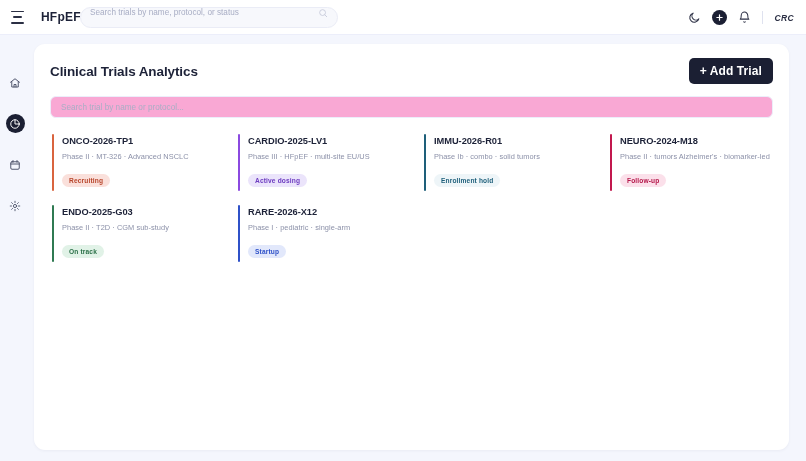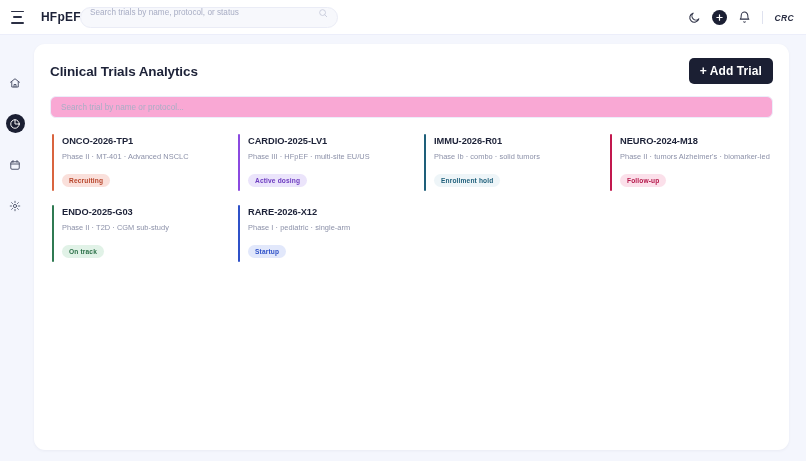--- a/index.html
+++ b/index.html
@@ -232,21 +232,21 @@
     <div class="panelhead">
       <div class="ptitle">Clinical Trials Analytics</div>
       <button class="addbtn">+ Add Trial</button>
     </div>
 
     <div class="trialsearch">
       <input type="text" placeholder="Search trial by name or protocol..." style="">
     </div>
 
     <div class="grid" id="trial-grid">
-        <div class="tcard"><div class="accent" style="background: rgb(217, 100, 63);"></div><div class="tname">ONCO-2026-TP1</div><div class="tmeta">Phase II · MT-401 · Advanced NSCLC</div><span class="badge" style="background: rgb(250, 224, 219); color: rgb(184, 70, 44);">Recruiting</span></div>
+        <div class="tcard"><div class="accent" style="background: rgb(217, 100, 63);"></div><div class="tname">ONCO-2026-TP1</div><div class="tmeta">Phase II · MT-326 · Advanced NSCLC</div><span class="badge" style="background: rgb(250, 224, 219); color: rgb(184, 70, 44);">Recruiting</span></div>
         <div class="tcard"><div class="accent" style="background: rgb(139, 74, 224);"></div><div class="tname">CARDIO-2025-LV1</div><div class="tmeta">Phase III · HFpEF · multi-site EU/US</div><span class="badge" style="background: rgb(235, 228, 251); color: rgb(109, 60, 192);">Active dosing</span></div>
         <div class="tcard"><div class="accent" style="background: rgb(30, 95, 122);"></div><div class="tname">IMMU-2026-R01</div><div class="tmeta">Phase Ib · combo · solid tumors</div><span class="badge" style="background: rgb(238, 245, 248); color: rgb(30, 95, 122);">Enrollment hold</span></div>
         <div class="tcard"><div class="accent" style="background: rgb(194, 24, 78);"></div><div class="tname">NEURO-2024-M18</div><div class="tmeta">Phase II · tumors Alzheimer's · biomarker-led</div><span class="badge" style="background: rgb(251, 224, 234); color: rgb(181, 24, 75);">Follow-up</span></div>
         <div class="tcard"><div class="accent" style="background: rgb(47, 122, 82);"></div><div class="tname">ENDO-2025-G03</div><div class="tmeta">Phase II · T2D · CGM sub-study</div><span class="badge" style="background: rgb(225, 242, 231); color: rgb(44, 113, 73);">On track</span></div>
         <div class="tcard"><div class="accent" style="background: rgb(47, 81, 200);"></div><div class="tname">RARE-2026-X12</div><div class="tmeta">Phase I · pediatric · single-arm</div><span class="badge" style="background: rgb(226, 232, 251); color: rgb(47, 81, 200);">Startup</span></div>
       </div>
   </div>
 </div>
 
 </body></html>

